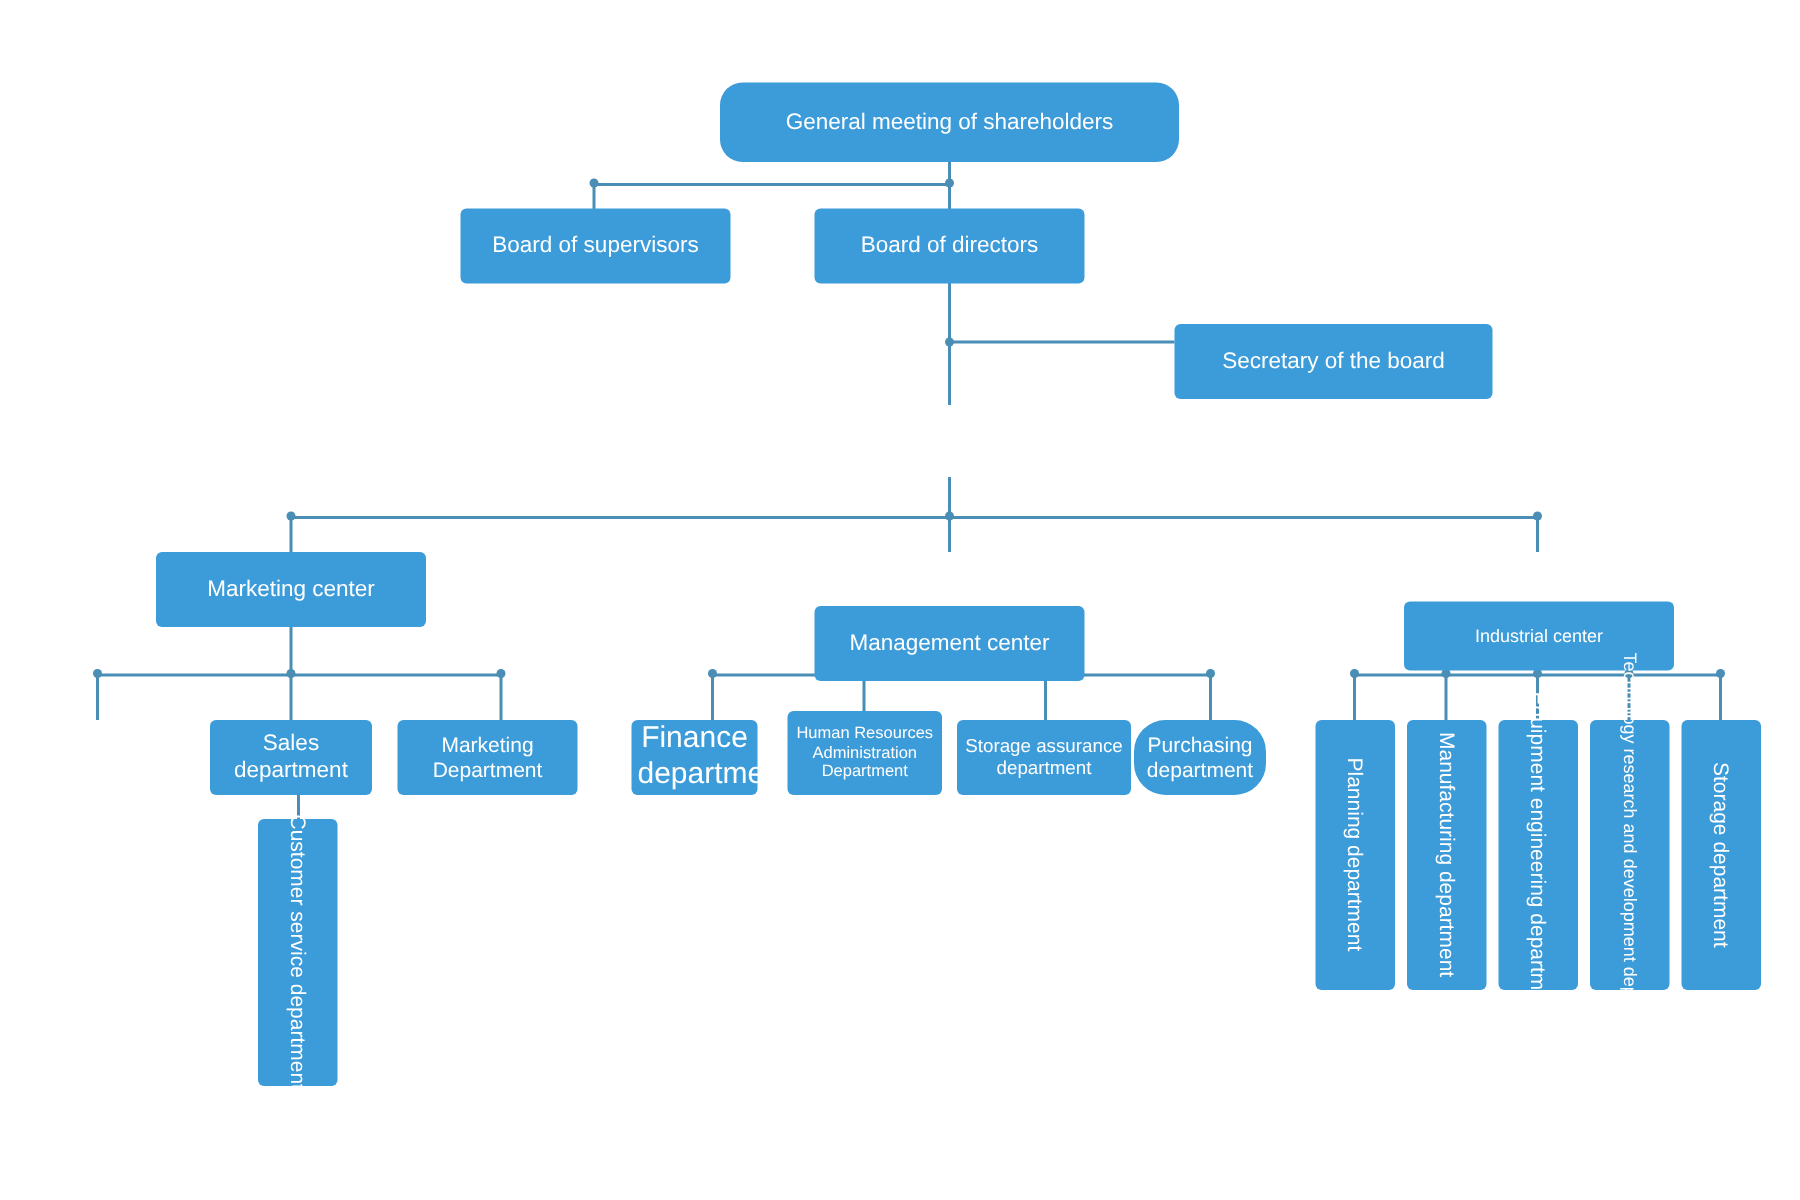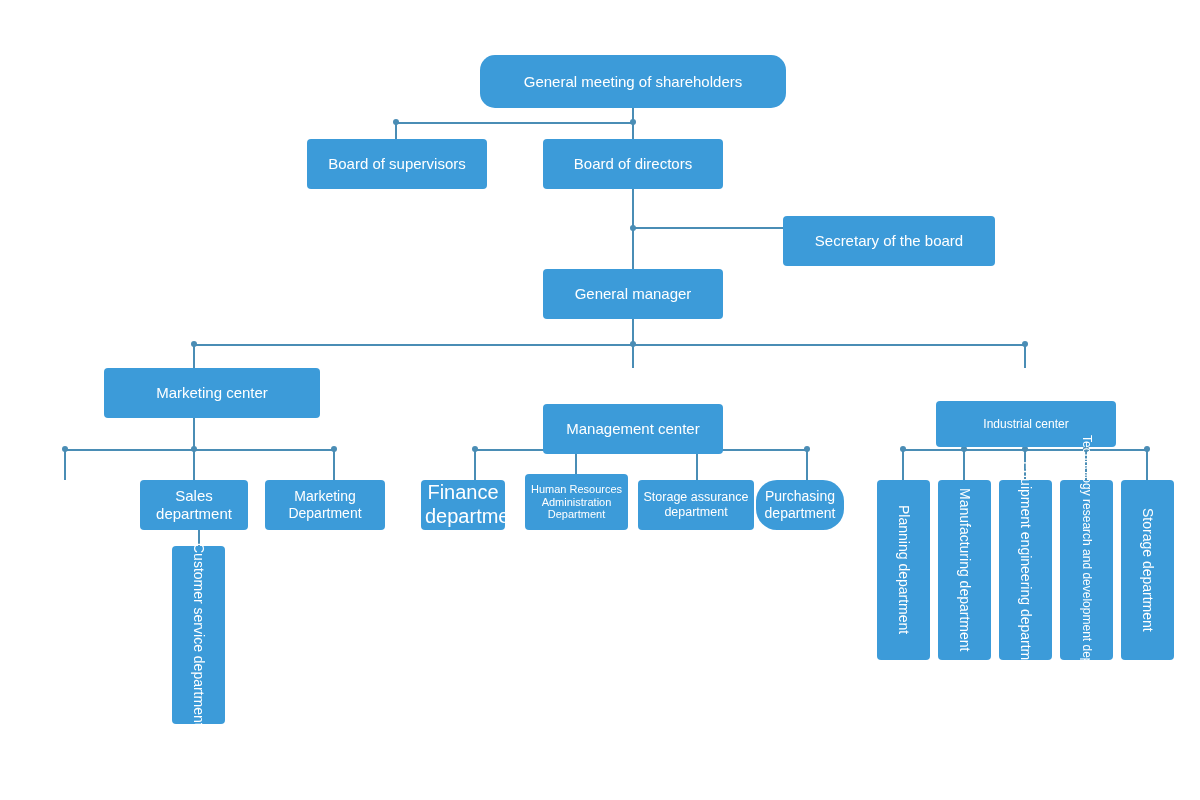--- a/index.html
+++ b/index.html
@@ -135,25 +135,22 @@
     <span class="node-label">Board of supervisors</span>
   </div>
   <div class="node" style="left:543px; top:139px; width:180px; height:50px; font-size:15px;">
     <span class="node-label">Board of directors</span>
   </div>
 
   <div class="node" style="left:783px; top:203px; width:212px; height:50px; font-size:15px;margin-top:13px;">
     <span class="node-label">Secretary of the board</span>
   </div>
 
-  <div class="node" style="left:543px; top:269px; width:180px; height:50px; font-size:15px;">
-    <span class="node-label">General manager</span>
-  </div>
 
-  <div class="node" style="left:104px; top:368px; width:216px; height:50px; font-size:15px;">
+  <div class="node" style="left:104px; top:368px; width:180px; height:50px; font-size:15px;">
     <span class="node-label">Marketing center</span>
   </div>
   <div class="node" style="left:543px; top:368px; width:180px; height:50px; font-size:15px;margin-top:36px;">
     <span class="node-label">Management center</span>
   </div>
   <div class="node" style="left:936px; top:368px; width:180px; height:46px; font-size:12px;margin-top:33px;">
     <span class="node-label">Industrial center</span>
   </div>
 
   <div class="node" style="left:140px; top:480px; width:108px; height:50px; font-size:15px;">

